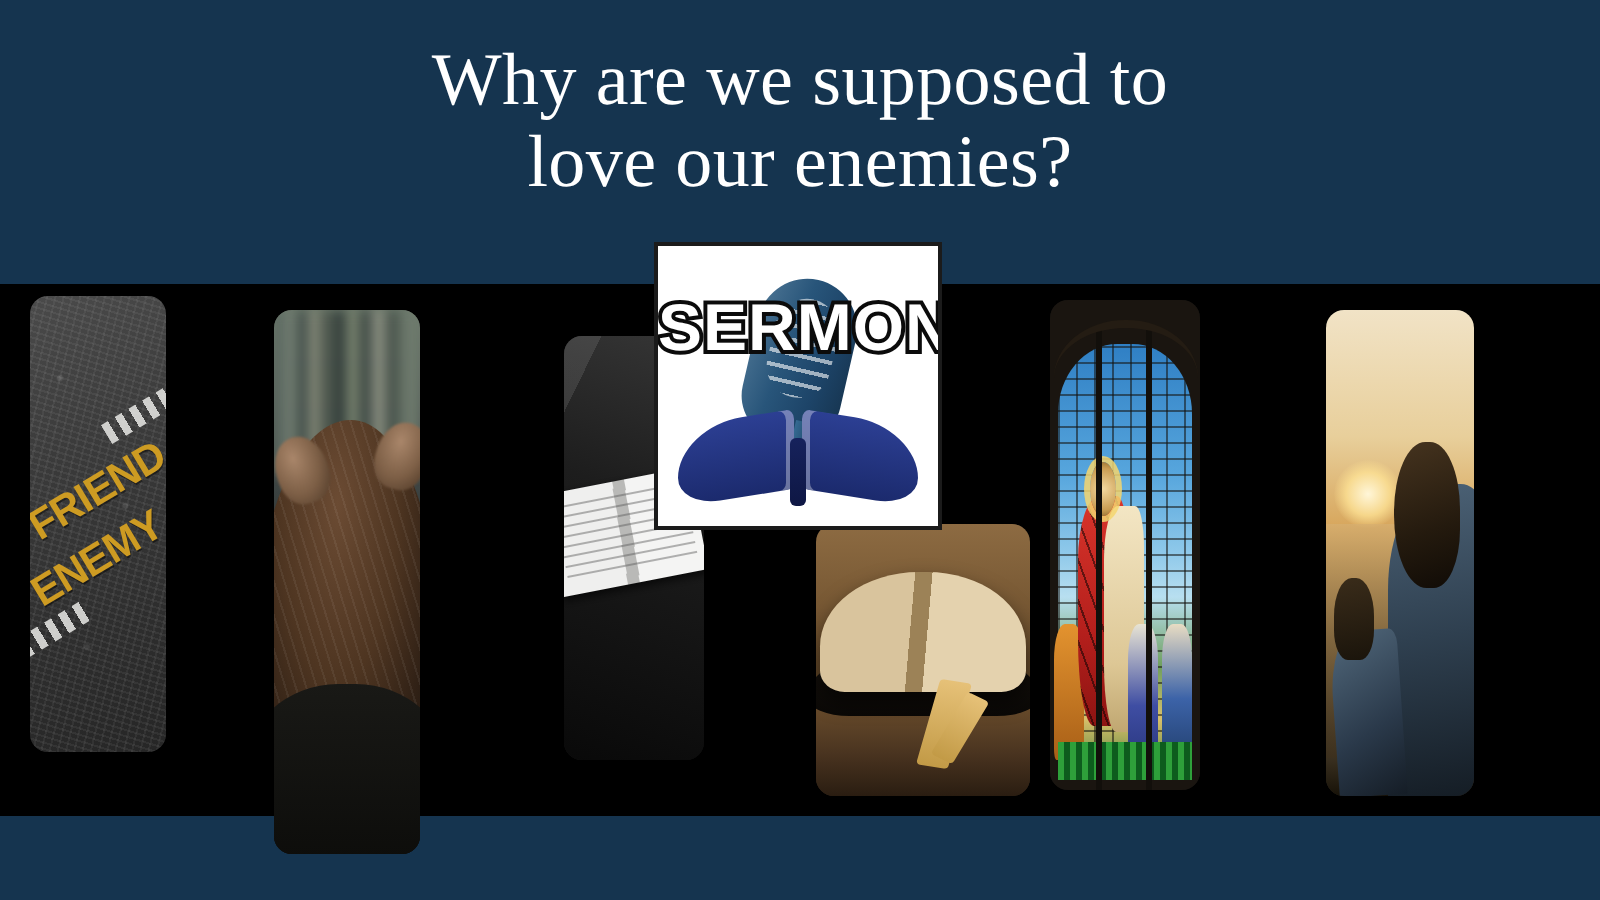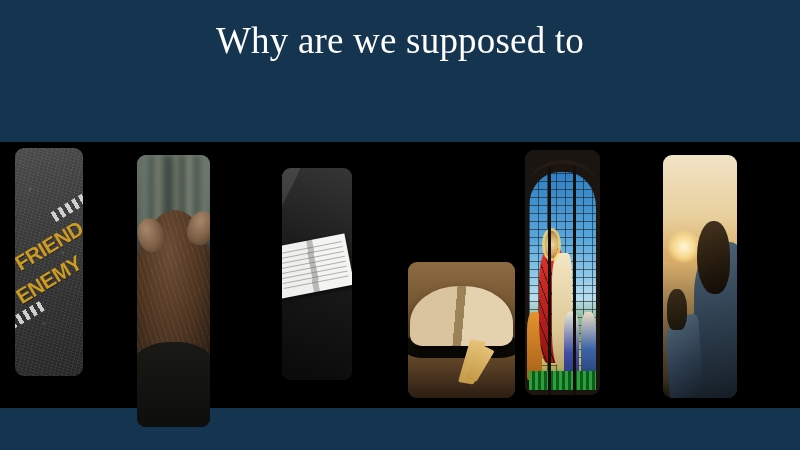--- a/index.html
+++ b/index.html
@@ -423,20 +423,21 @@
     white-space: pre;
   }
 </style>
 </head>
 <body>
 
 <div id="slide">
 
   <div id="title-block">
     <div class="title-line">Why are we supposed to</div>
+    <div class="title-line">love our enemies?</div>
   </div>
 
   <div id="photo-band"></div>
 
   <div class="photo" id="photo-road">
     <div class="inner asphalt">
       <div class="road-stripe top"></div>
       <div class="road-stripe bottom"></div>
       <div class="road-word w1">FRIEND</div>
       <div class="road-word w2">ENEMY</div>
@@ -491,15 +492,24 @@
       <div class="pray-sun"></div>
       <div class="pray-water"></div>
       <div class="pray-shore"></div>
       <div class="pray-body"></div>
       <div class="pray-arm"></div>
       <div class="pray-head"></div>
       <div class="pray-hands"></div>
     </div>
   </div>
 
+  <div id="sermon-logo">
+    <div class="mic"></div>
+    <div class="mic-stem"></div>
+    <div class="mic-knob"></div>
+    <div class="book-left"></div>
+    <div class="book-right"></div>
+    <div class="book-spine"></div>
+    <div class="sermon-word">SERMON</div>
+  </div>
 
 
 </div>
 
 </body></html>

